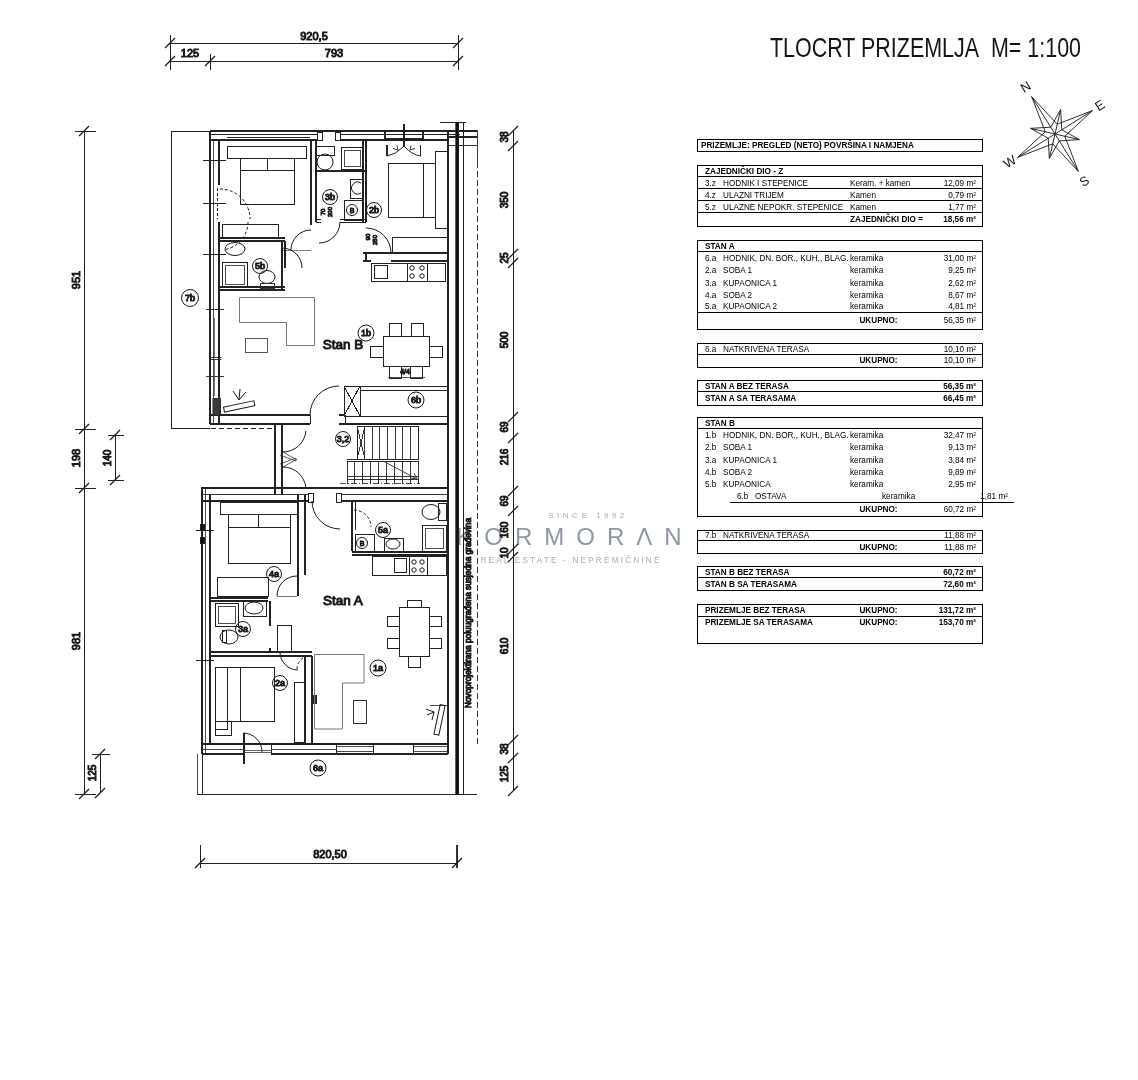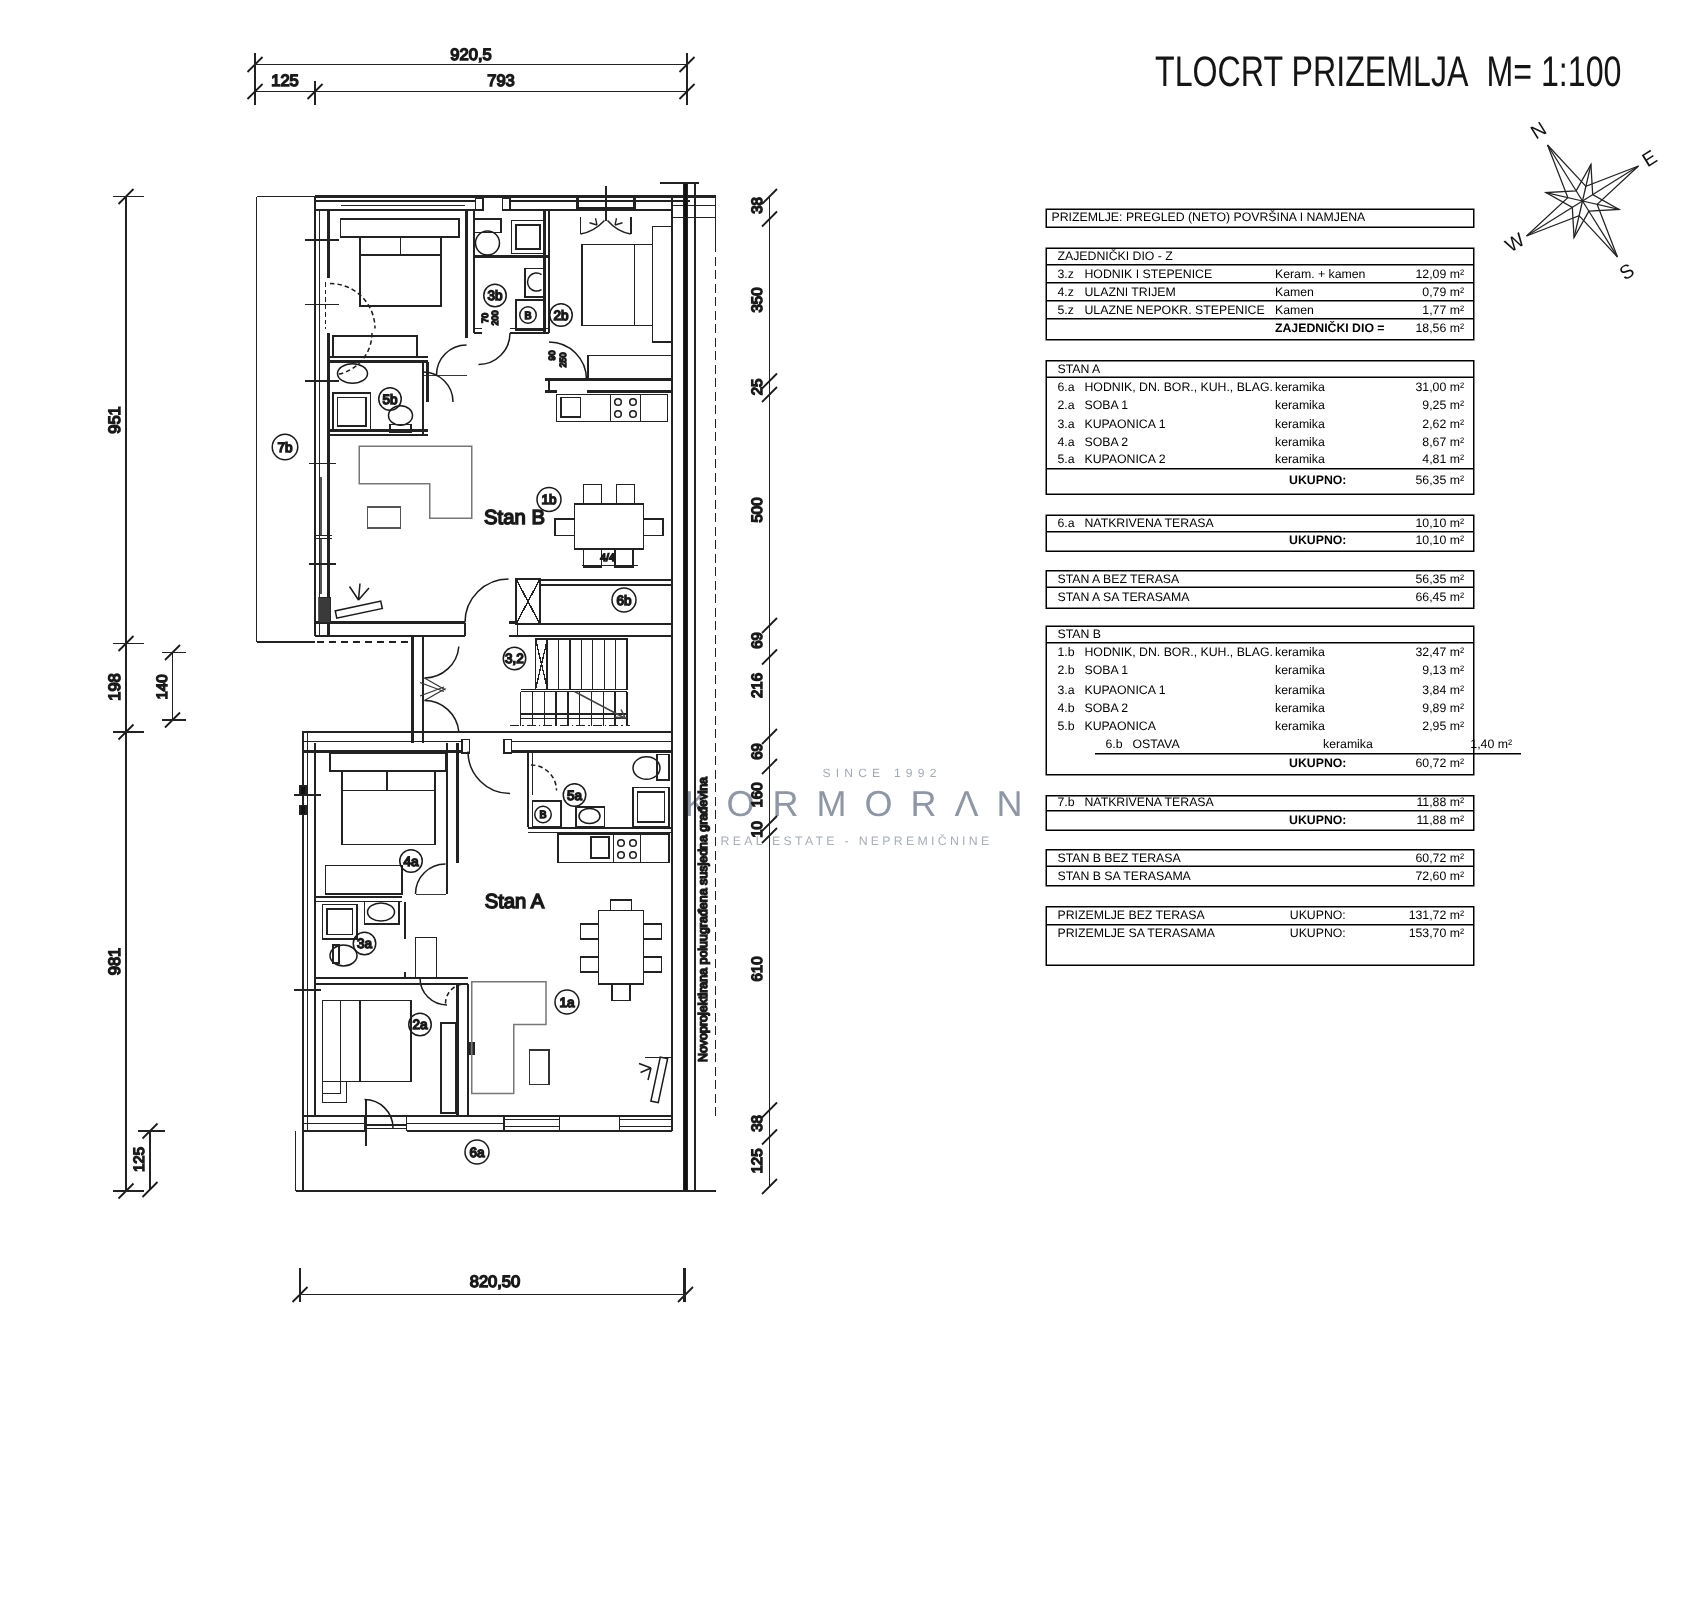--- a/index.html
+++ b/index.html
@@ -6,21 +6,21 @@
  font-family:"Liberation Sans",sans-serif;}
 .wm{position:absolute;color:#97a0ad;font-family:"Liberation Sans",sans-serif;}
 .tbl{position:absolute;left:697px;width:286px;border:1.5px solid #000;box-sizing:border-box;background:transparent;}
 .row{position:relative;width:100%;font-size:8.2px;color:#000;white-space:nowrap;box-sizing:border-box;}
 .row span{position:absolute;top:50%;transform:translateY(-50%);}
 .c1{left:7px;}
 .c2{left:25px;transform:translateY(-50%) scaleX(.94);transform-origin:left center;}
 .c3{left:152px;}
 .c4{right:6px;text-align:right;}
 .cu{left:152px;width:57px;text-align:center;font-weight:bold;}
-.b{font-weight:normal;}
+.b{font-weight:bold;}
 .bl{border-bottom:1.2px solid #000;}
 </style></head><body>
 <div id="page">
 
 <div class="wm" style="left:468px;top:511px;width:240px;text-align:center;font-size:8px;letter-spacing:3.5px;color:#a2aab5;">SINCE 1992</div>
 
 <div class="wm" style="left:455px;top:523px;width:240px;text-align:center;font-size:24px;letter-spacing:12px;color:#8e97a5;">KORMORΛN</div>
 
 <div class="wm" style="left:451px;top:556px;width:240px;text-align:center;font-size:8.2px;letter-spacing:2.2px;color:#a6aeb9;">REAL ESTATE - NEPREMIČNINE</div>
 
@@ -694,21 +694,21 @@
 <div class="row" style="height:12.25px;">
         <span class="c1">5.b</span>
         <span class="c2">KUPAONICA</span>
         <span class="c3">keramika</span>
         <span class="c4">2,95 m²</span>
       </div>
 <div class="row bl" style="height:12.25px;margin-left:32px;">
         <span class="c1">6.b</span>
         <span class="c2">OSTAVA</span>
         <span class="c3">keramika</span>
-        <span class="c4">1,40 m²</span>
+        <span class="c4">1,81 m²</span>
       </div>
 <div class="row" style="height:12.2px;">
         <span class="cu">UKUPNO:</span>
         <span class="c4">60,72 m²</span>
       </div>
 </div>
 
 <div class="tbl" style="top:529.5px;height:24.5px;">
 <div class="row bl" style="height:10.8px;">
         <span class="c1">7.b</span>

